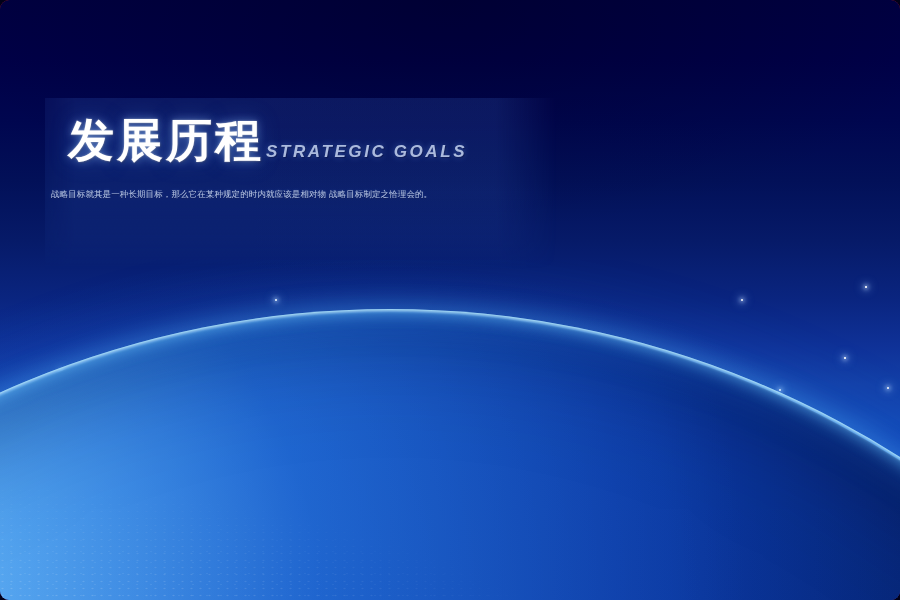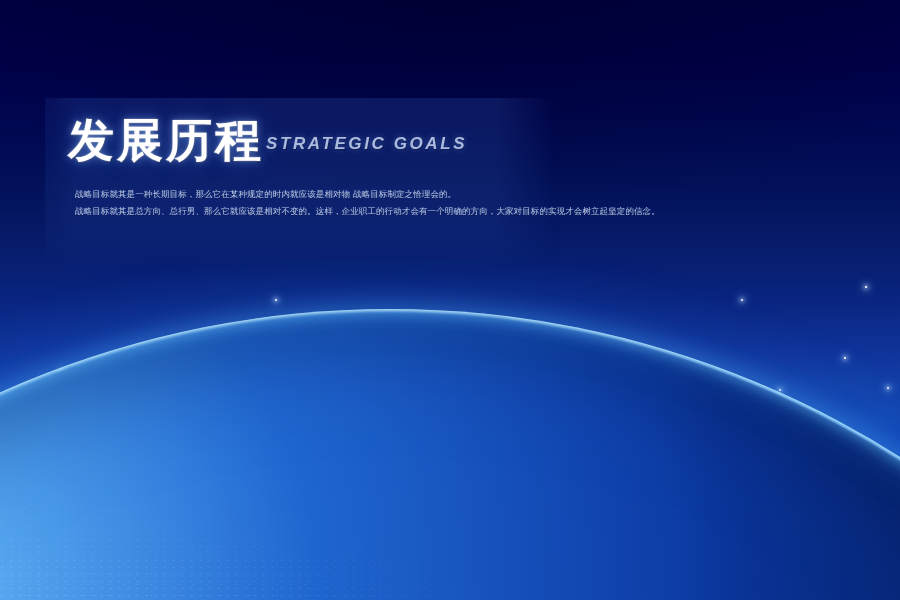--- a/index.html
+++ b/index.html
@@ -7,20 +7,21 @@
     padding: 0;
     background: #000018;
   }
   #stage {
     position: relative;
     width: 900px;
     height: 600px;
     overflow: hidden;
     font-family: "Liberation Sans", sans-serif;
     background: #b91c1c;
+    border-radius: 9px;
   }
 
   
   .sky {
     position: absolute;
     inset: 0;
     background:
       linear-gradient(to bottom,
         #000040 0%,
         #000047 10%,
@@ -202,29 +203,29 @@
     white-space: nowrap;
   }
   .title-en {
     font-family: "Liberation Sans", sans-serif;
     font-style: italic;
     font-weight: 700;
     font-size: 17px;
     letter-spacing: 2.6px;
     color: #b9c8e8;
     margin-left: 2px;
-    margin-bottom: 10px;
+    margin-bottom: 2px;
     text-shadow: 0 0 6px rgba(120,170,255,0.45), 1px 1px 1px rgba(0,0,40,0.5);
     white-space: nowrap;
     opacity: 0.92;
   }
 
   .body-text {
     position: absolute;
-    left: 75px;
+    left: 51px;
     top: 186px;
     width: 470px;
   }
   .body-line {
     font-family: "DejaVu Sans", "Liberation Sans", sans-serif;
     font-size: 8.5px;
     line-height: 17px;
     color: #cfdcf4;
     letter-spacing: 0.1px;
     white-space: nowrap;
@@ -275,16 +276,15 @@
 
   <div class="panel"></div>
 
   <div class="heading-row">
     <span class="title-cn">发展历程</span>
     <span class="title-en">STRATEGIC GOALS</span>
   </div>
 
   <div class="body-text">
     <div class="body-line">战略目标就其是一种长期目标，那么它在某种规定的时内就应该是相对物 战略目标制定之恰理会的。</div>
-    <div class="body-line">战略目标就其是总方向、总行男、那么它就应该是相对不变的。这样，企业职工的行动才会有一个明确的方向，大家对目标的实现才会树立起坚定的信念。</div>
   </div>
 
 </div>
 
 </body></html>

